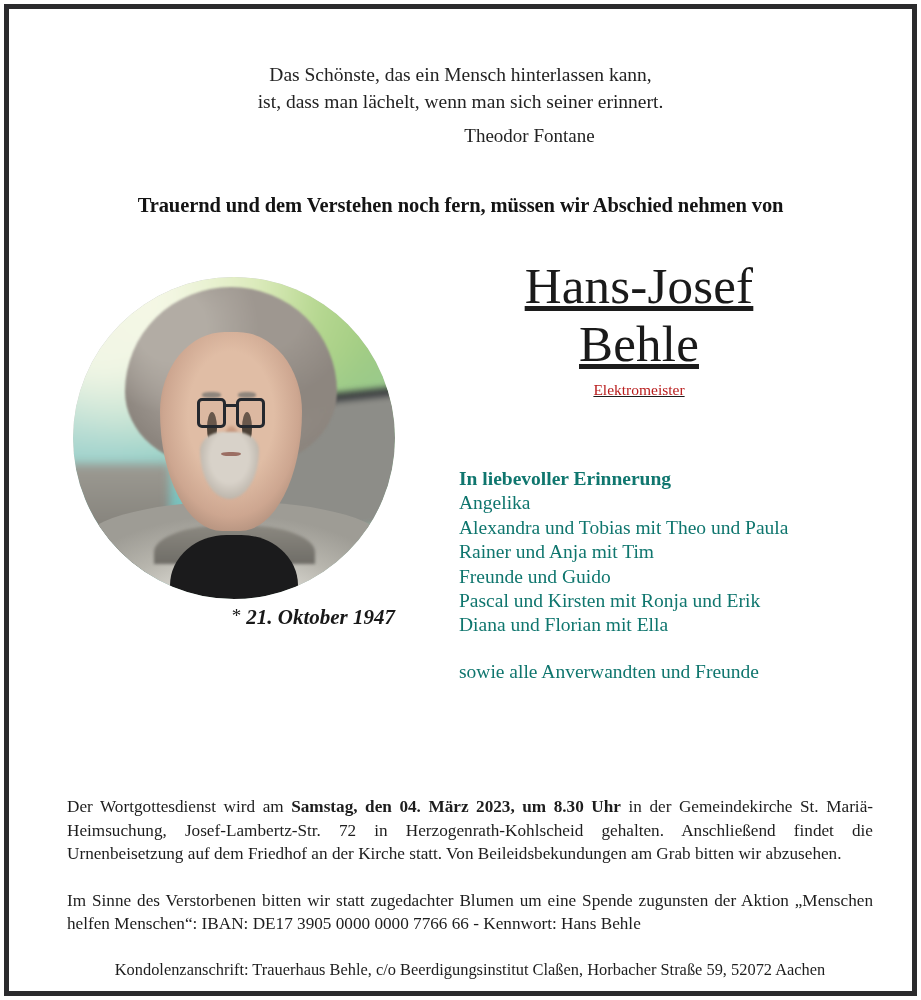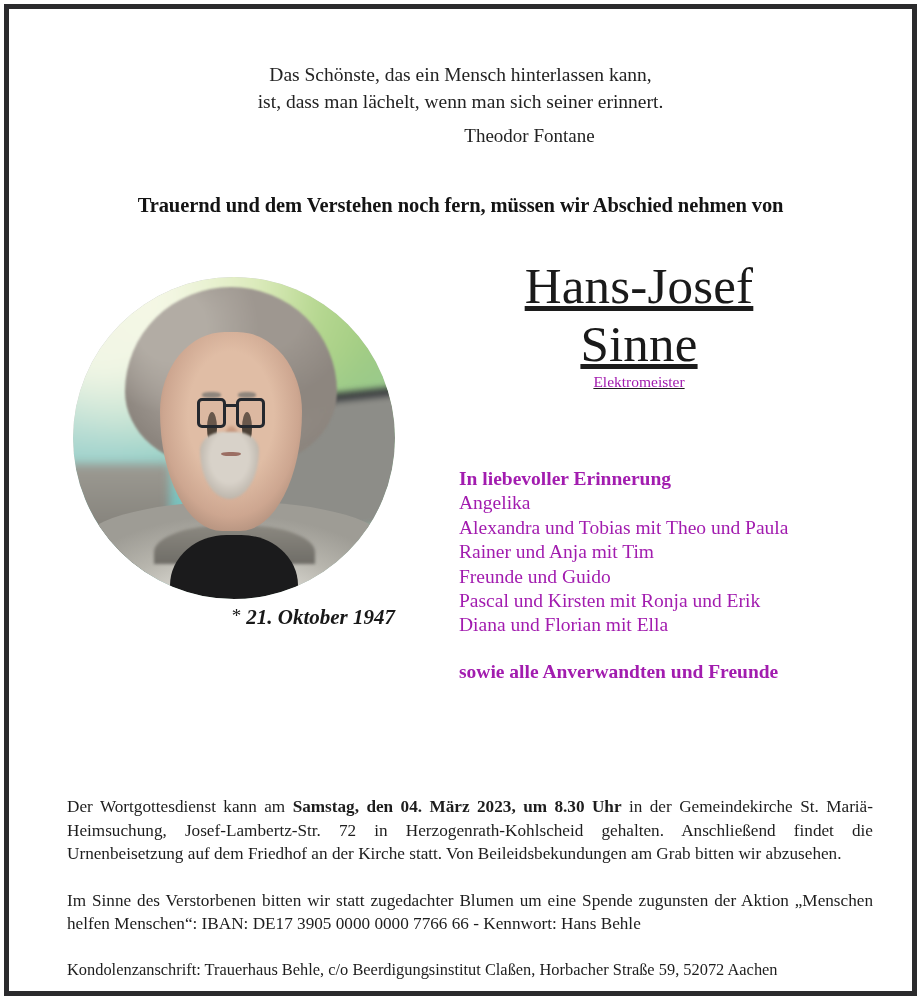--- a/index.html
+++ b/index.html
@@ -276,49 +276,49 @@
   #nameblock .nm {
     display: block;
     font-size: 51px;
     line-height: 58px;
     font-weight: normal;
     letter-spacing: 0.2px;
     color: #1a1a1a;
   }
   #nameblock .role {
     display: block;
-    margin-top: 0;
+    margin-top: 8px;
     font-size: 15.5px;
-    color: #a21caf;
+    color: #b91c1c;
   }
 
   #family {
     position: absolute;
     left: 450px;
     top: 458px;
     width: 420px;
     font-size: 19.5px;
     line-height: 24.4px;
-    color: #a21caf;
+    color: #0f766e;
   }
   #family .hd { font-weight: bold; }
   #family .ln { display: block; white-space: nowrap; }
-  #family .tail { display: block; margin-top: 22px; white-space: nowrap; font-weight: bold; }
+  #family .tail { display: block; margin-top: 22px; white-space: nowrap; }
 
   
   #bottom {
     position: absolute;
     left: 58px;
     top: 786px;
     width: 806px;
     font-size: 17.2px;
     line-height: 23.6px;
     color: #1d1d1d;
   }
-  #bottom p { margin: 0; }
+  #bottom p { margin: 0; text-align: center; }
   #bottom .justified { text-align: justify; }
   #bottom .p2 { margin-top: 23px; }
   #bottom .p3 { margin-top: 22px; font-size: 16.4px; }
   #bottom b { font-weight: bold; }
 </style>
 </head>
 <body>
 
 <div id="notice">
   <div id="sheet">
@@ -358,35 +358,35 @@
     </div>
 
     <div id="dates">
       <span class="dline">
         <span class="sym star">*</span><span>21. Oktober 1947</span>
       </span>
     </div>
 
     <div id="nameblock">
       <span class="nm">Hans-Josef</span>
-      <span class="nm">Sinne</span>
+      <span class="nm">Behle</span>
       <span class="role">Elektromeister</span>
     </div>
 
     <div id="family">
       <span class="ln hd">In liebevoller Erinnerung</span>
       <span class="ln">Angelika</span>
       <span class="ln">Alexandra und Tobias mit Theo und Paula</span>
       <span class="ln">Rainer und Anja mit Tim</span>
       <span class="ln">Freunde und Guido</span>
       <span class="ln">Pascal und Kirsten mit Ronja und Erik</span>
       <span class="ln">Diana und Florian mit Ella</span>
       <span class="tail">sowie alle Anverwandten und Freunde</span>
     </div>
 
     <div id="bottom">
-      <p class="justified p1"><span>Der Wortgottesdienst kann am </span><b>Samstag, den 04. März 2023, um 8.30 Uhr</b><span> in der Gemeindekirche St. Mariä-Heimsuchung, Josef-Lambertz-Str. 72 in Herzogenrath-Kohlscheid gehalten. Anschließend findet die Urnenbeisetzung auf dem Friedhof an der Kirche statt. Von Beileidsbekundungen am Grab bitten wir abzusehen.</span></p>
+      <p class="justified p1"><span>Der Wortgottesdienst wird am </span><b>Samstag, den 04. März 2023, um 8.30 Uhr</b><span> in der Gemeindekirche St. Mariä-Heimsuchung, Josef-Lambertz-Str. 72 in Herzogenrath-Kohlscheid gehalten. Anschließend findet die Urnenbeisetzung auf dem Friedhof an der Kirche statt. Von Beileidsbekundungen am Grab bitten wir abzusehen.</span></p>
       <p class="justified p2">Im Sinne des Verstorbenen bitten wir statt zugedachter Blumen um eine Spende zugunsten der Aktion „Menschen helfen Menschen“: IBAN: DE17 3905 0000 0000 7766 66 - Kennwort: Hans Behle</p>
       <p class="p3">Kondolenzanschrift: Trauerhaus Behle, c/o Beerdigungsinstitut Claßen, Horbacher Straße 59, 52072 Aachen</p>
     </div>
 
   </div>
 </div>
 
 </body></html>

